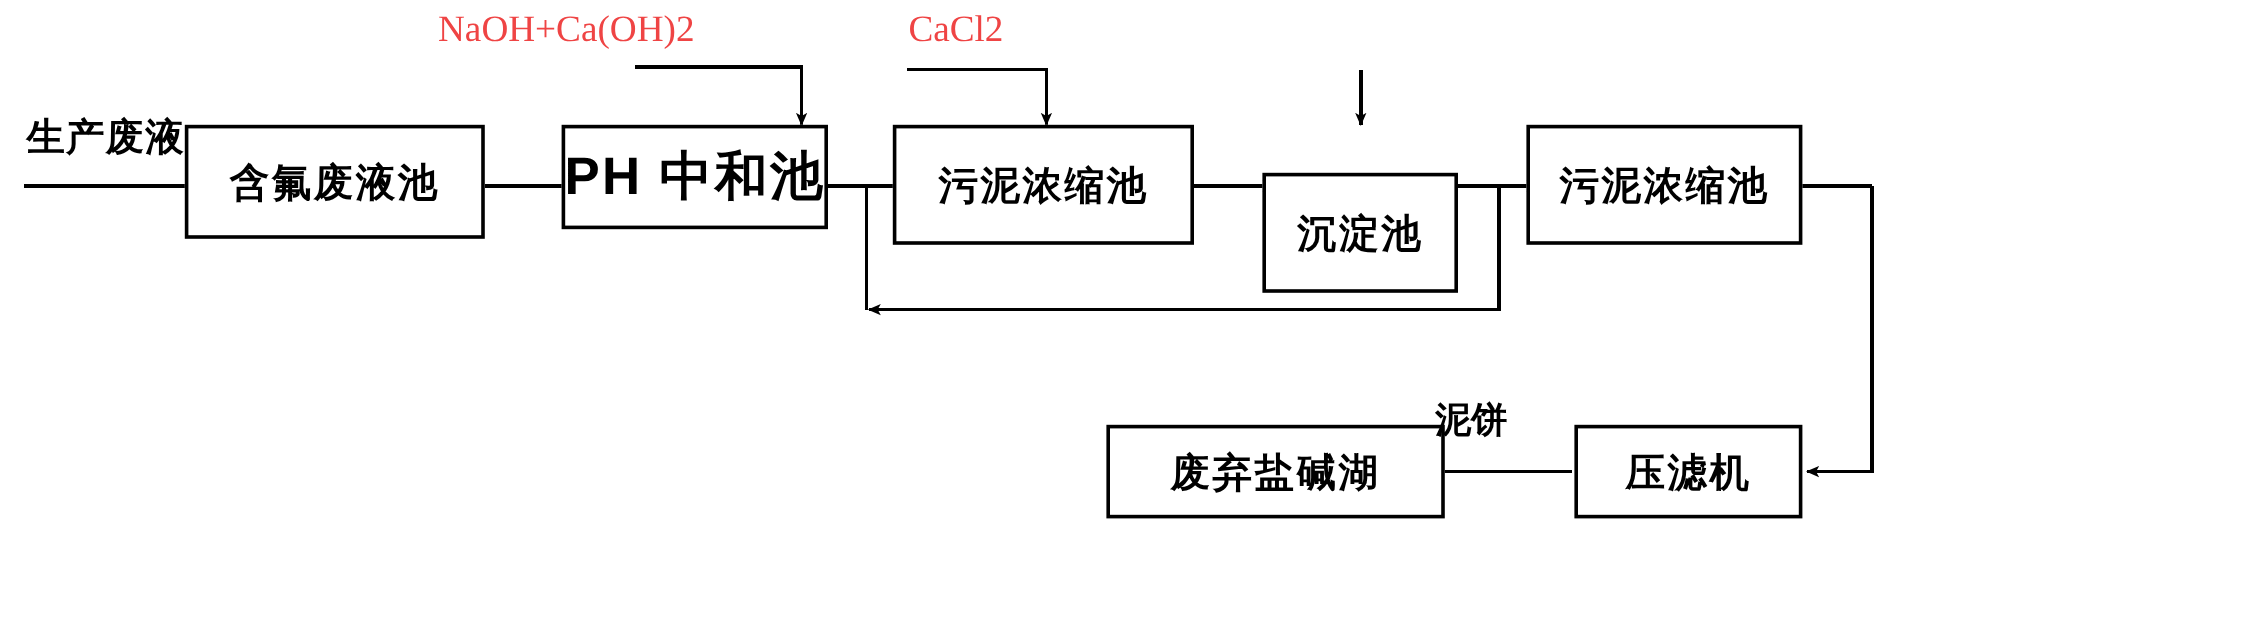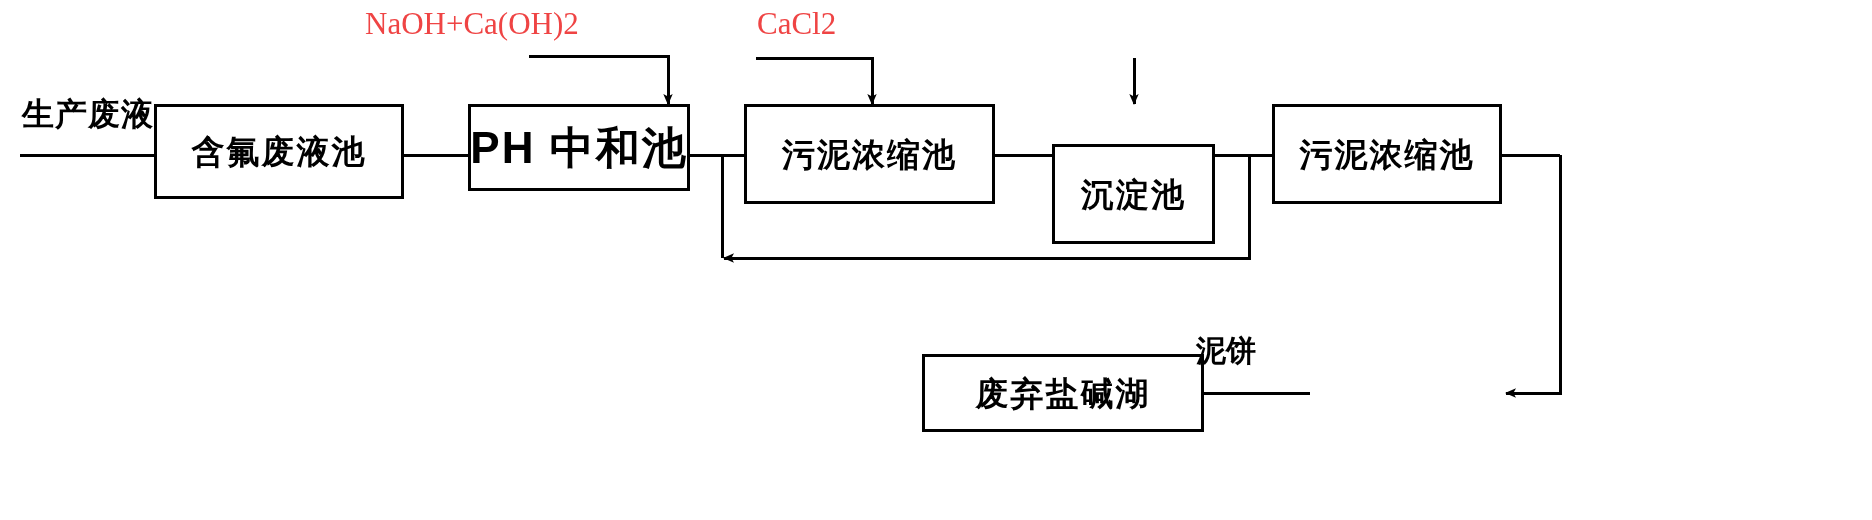--- a/index.html
+++ b/index.html
@@ -114,20 +114,23 @@
   </div>
 
   <div class="box" style="left:1052px;top:104px;width:163px;height:100px;font-size:33px;margin-top:40px;">
     <span class="box-label">沉淀池</span>
   </div>
 
   <div class="box" style="left:1272px;top:104px;width:230px;height:100px;font-size:33px;justify-content:center;">
     <span class="box-label">污泥浓缩池</span>
   </div>
 
+  <div class="box" style="left:1312px;top:354px;width:190px;height:78px;font-size:33px;">
+    <span class="box-label">压滤机</span>
+  </div>
 
   <div class="box" style="left:922px;top:354px;width:282px;height:78px;font-size:33px;">
     <span class="box-label">废弃盐碱湖</span>
   </div>
 
   <div class="note-label" style="left:1196px;top:336px;font-size:30px;text-align:center;">泥饼</div>
 
 </div>
 
 </body></html>

